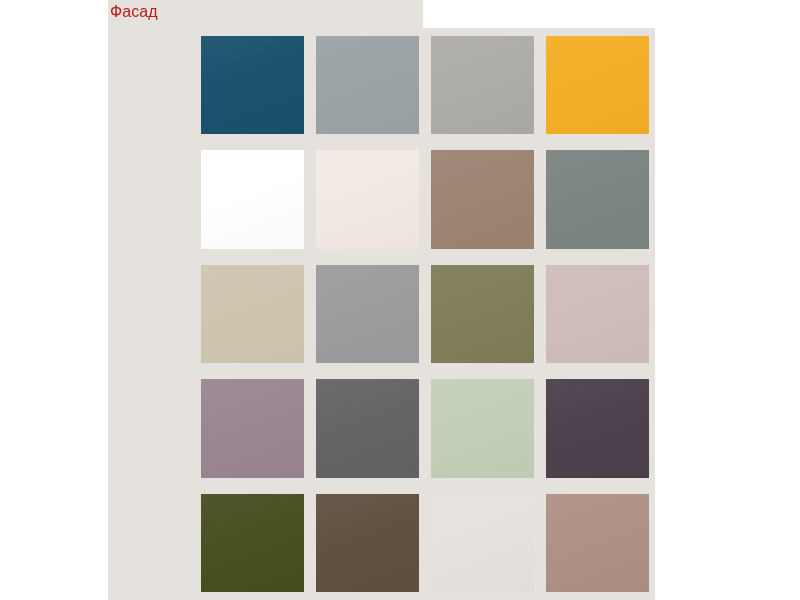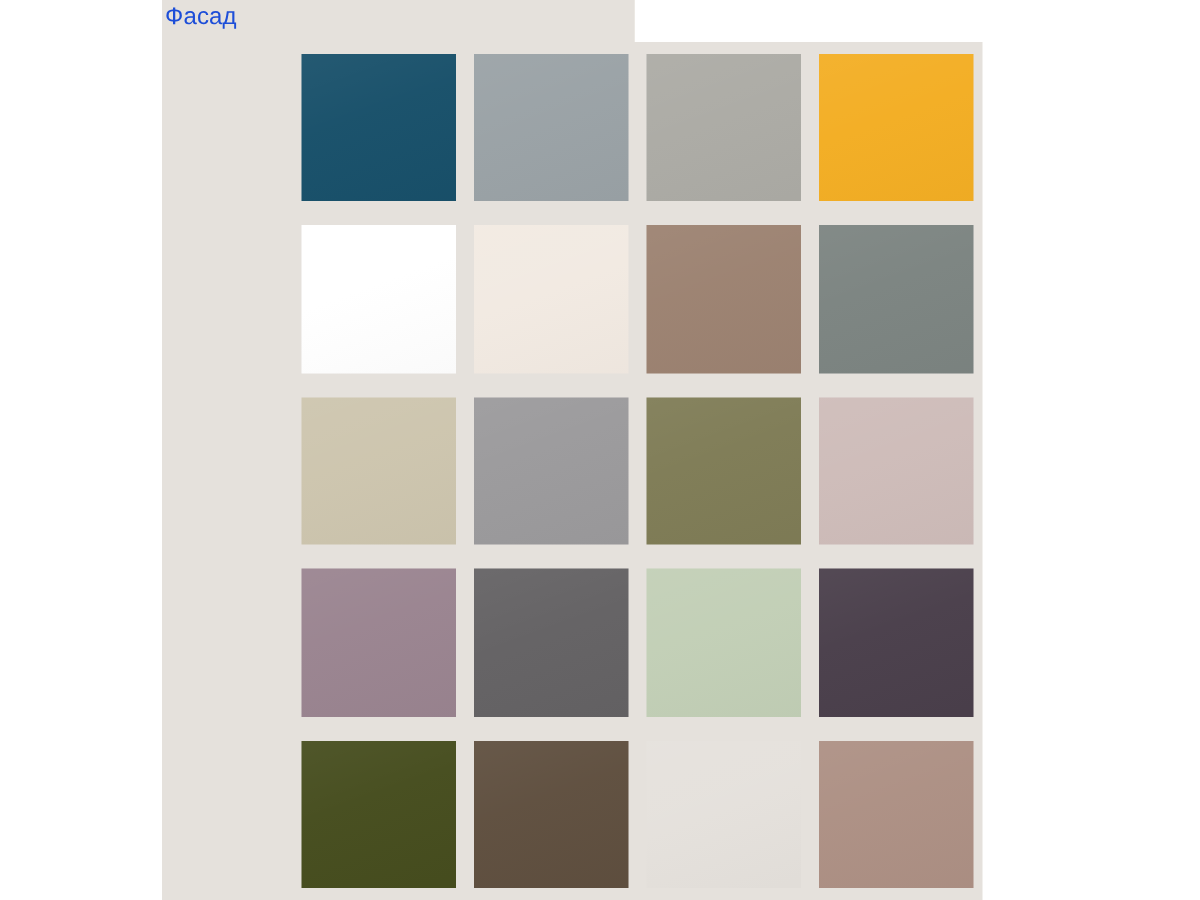--- a/index.html
+++ b/index.html
@@ -34,21 +34,21 @@
     height: 28px;
     background: #e5e1dc;
   }
 
   #palette-title {
     position: absolute;
     left: 110px;
     top: 2px;
     font-size: 16px;
     line-height: 20px;
-    color: #1d4ed8;
+    color: #b91c1c;
     letter-spacing: 0.1px;
     white-space: nowrap;
   }
 
   
   #swatch-grid {
     position: absolute;
     left: 195px;
     top: 28px;
     width: 460px;

